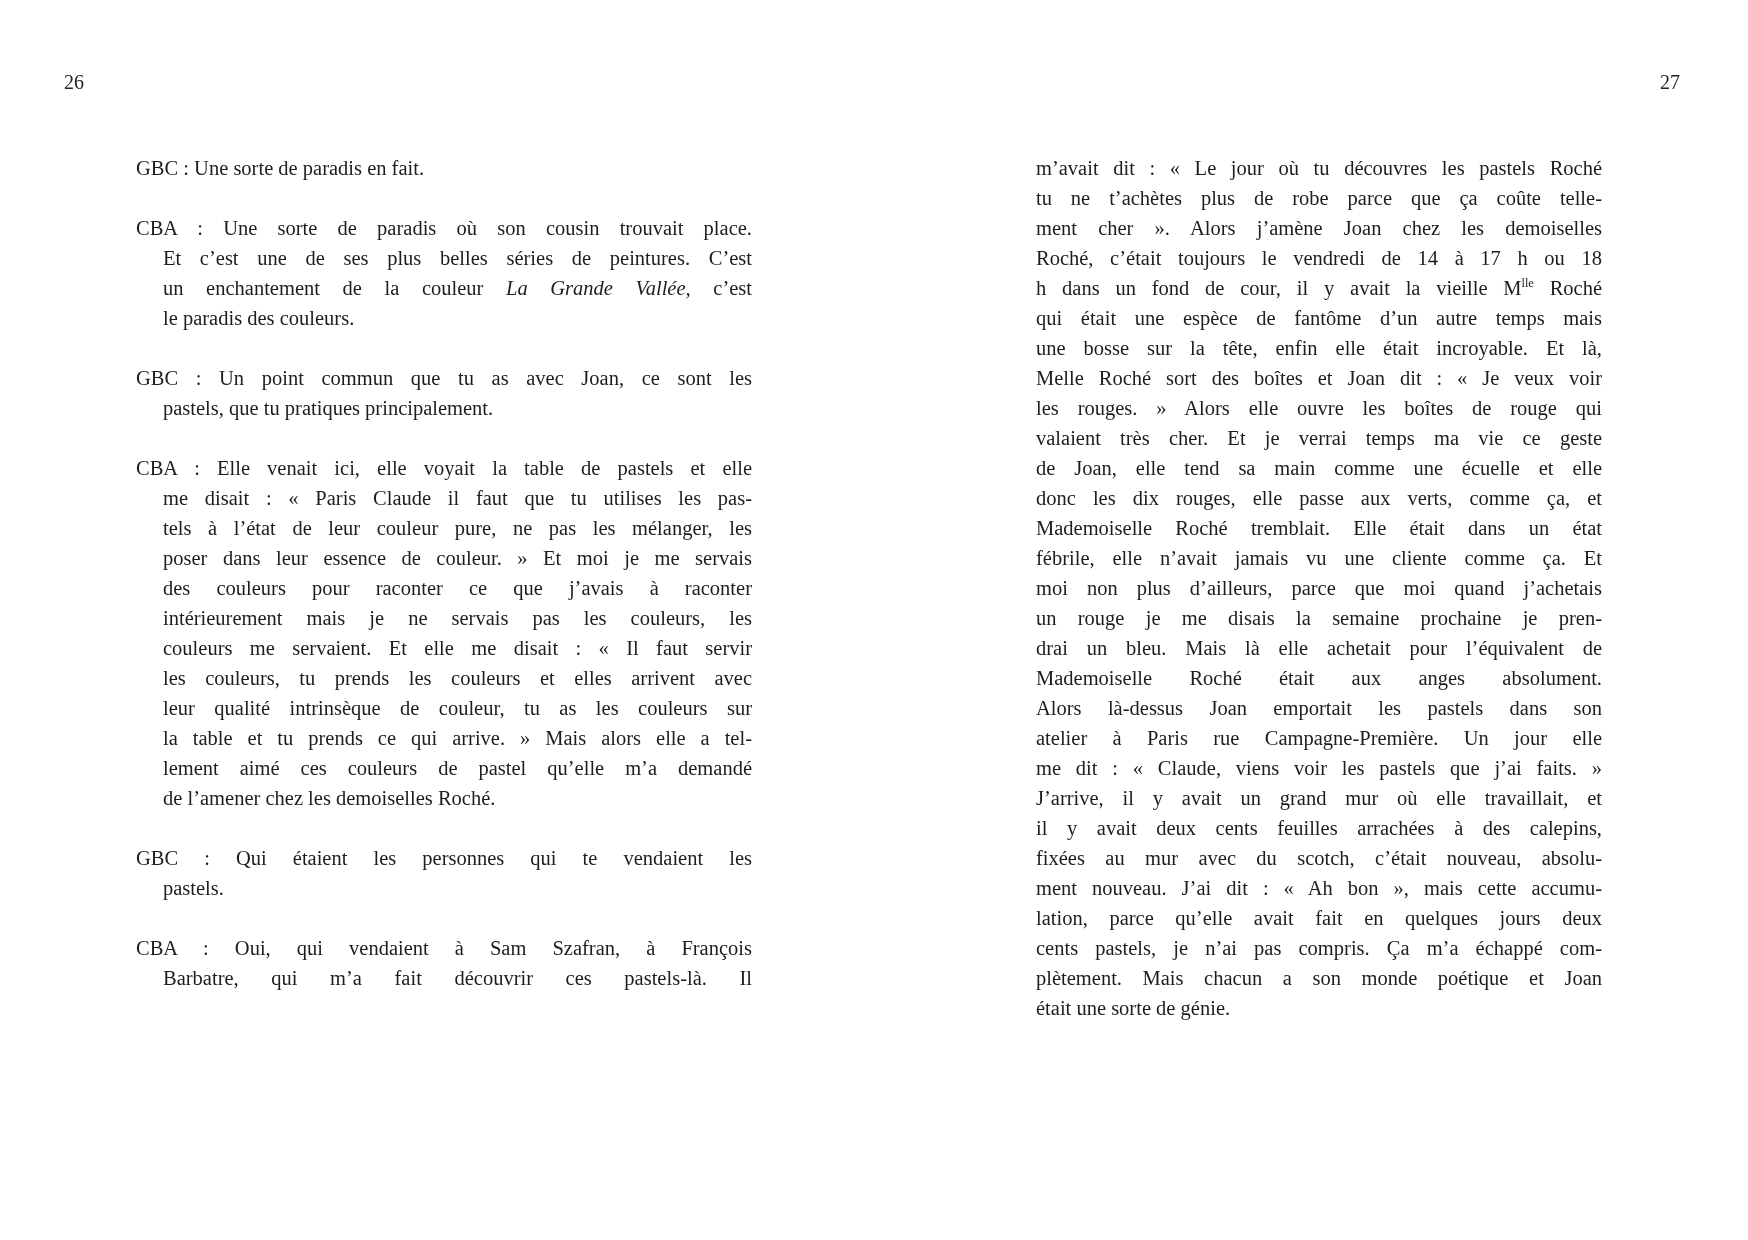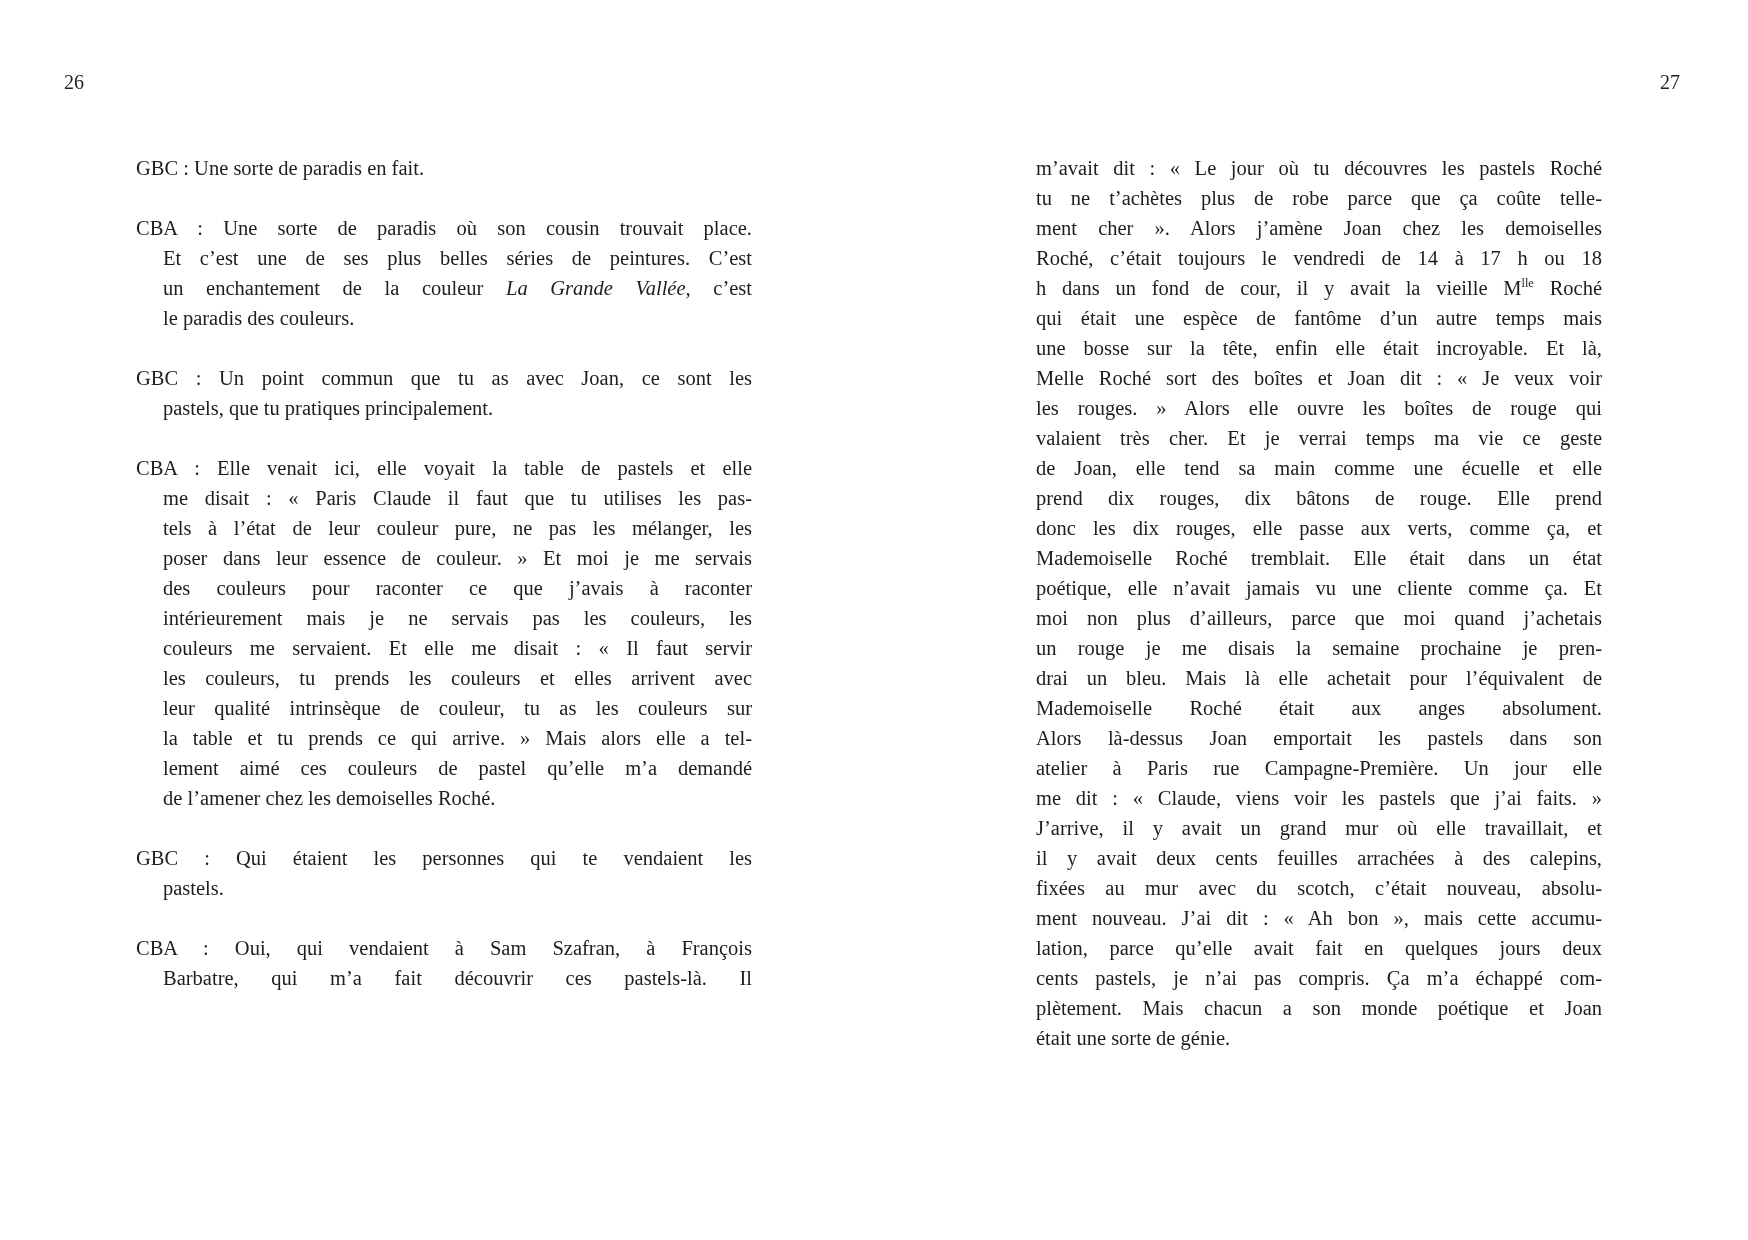--- a/index.html
+++ b/index.html
@@ -81,24 +81,23 @@
         <div class="line">tu ne t’achètes plus de robe parce que ça coûte telle-</div>
         <div class="line">ment cher ». Alors j’amène Joan chez les demoiselles</div>
         <div class="line">Roché, c’était toujours le vendredi de 14 à 17 h ou 18</div>
         <div class="line">h dans un fond de cour, il y avait la vieille M<sup>lle</sup> Roché</div>
         <div class="line">qui était une espèce de fantôme d’un autre temps mais</div>
         <div class="line">une bosse sur la tête, enfin elle était incroyable. Et là,</div>
         <div class="line">Melle Roché sort des boîtes et Joan dit : « Je veux voir</div>
         <div class="line">les rouges. » Alors elle ouvre les boîtes de rouge qui</div>
         <div class="line">valaient très cher. Et je verrai temps ma vie ce geste</div>
         <div class="line">de Joan, elle tend sa main comme une écuelle et elle</div>
-        <div class="line">prend dix rouges, dix bâtons de rouge. Elle prend</div>
         <div class="line">donc les dix rouges, elle passe aux verts, comme ça, et</div>
         <div class="line">Mademoiselle Roché tremblait. Elle était dans un état</div>
-        <div class="line">poétique, elle n’avait jamais vu une cliente comme ça. Et</div>
+        <div class="line">fébrile, elle n’avait jamais vu une cliente comme ça. Et</div>
         <div class="line">moi non plus d’ailleurs, parce que moi quand j’achetais</div>
         <div class="line">un rouge je me disais la semaine prochaine je pren-</div>
         <div class="line">drai un bleu. Mais là elle achetait pour l’équivalent de</div>
         <div class="line">Mademoiselle Roché était aux anges absolument.</div>
         <div class="line">Alors là-dessus Joan emportait les pastels dans son</div>
         <div class="line">atelier à Paris rue Campagne-Première. Un jour elle</div>
         <div class="line">me dit : « Claude, viens voir les pastels que j’ai faits. »</div>
         <div class="line">J’arrive, il y avait un grand mur où elle travaillait, et</div>
         <div class="line">il y avait deux cents feuilles arrachées à des calepins,</div>
         <div class="line">fixées au mur avec du scotch, c’était nouveau, absolu-</div>

